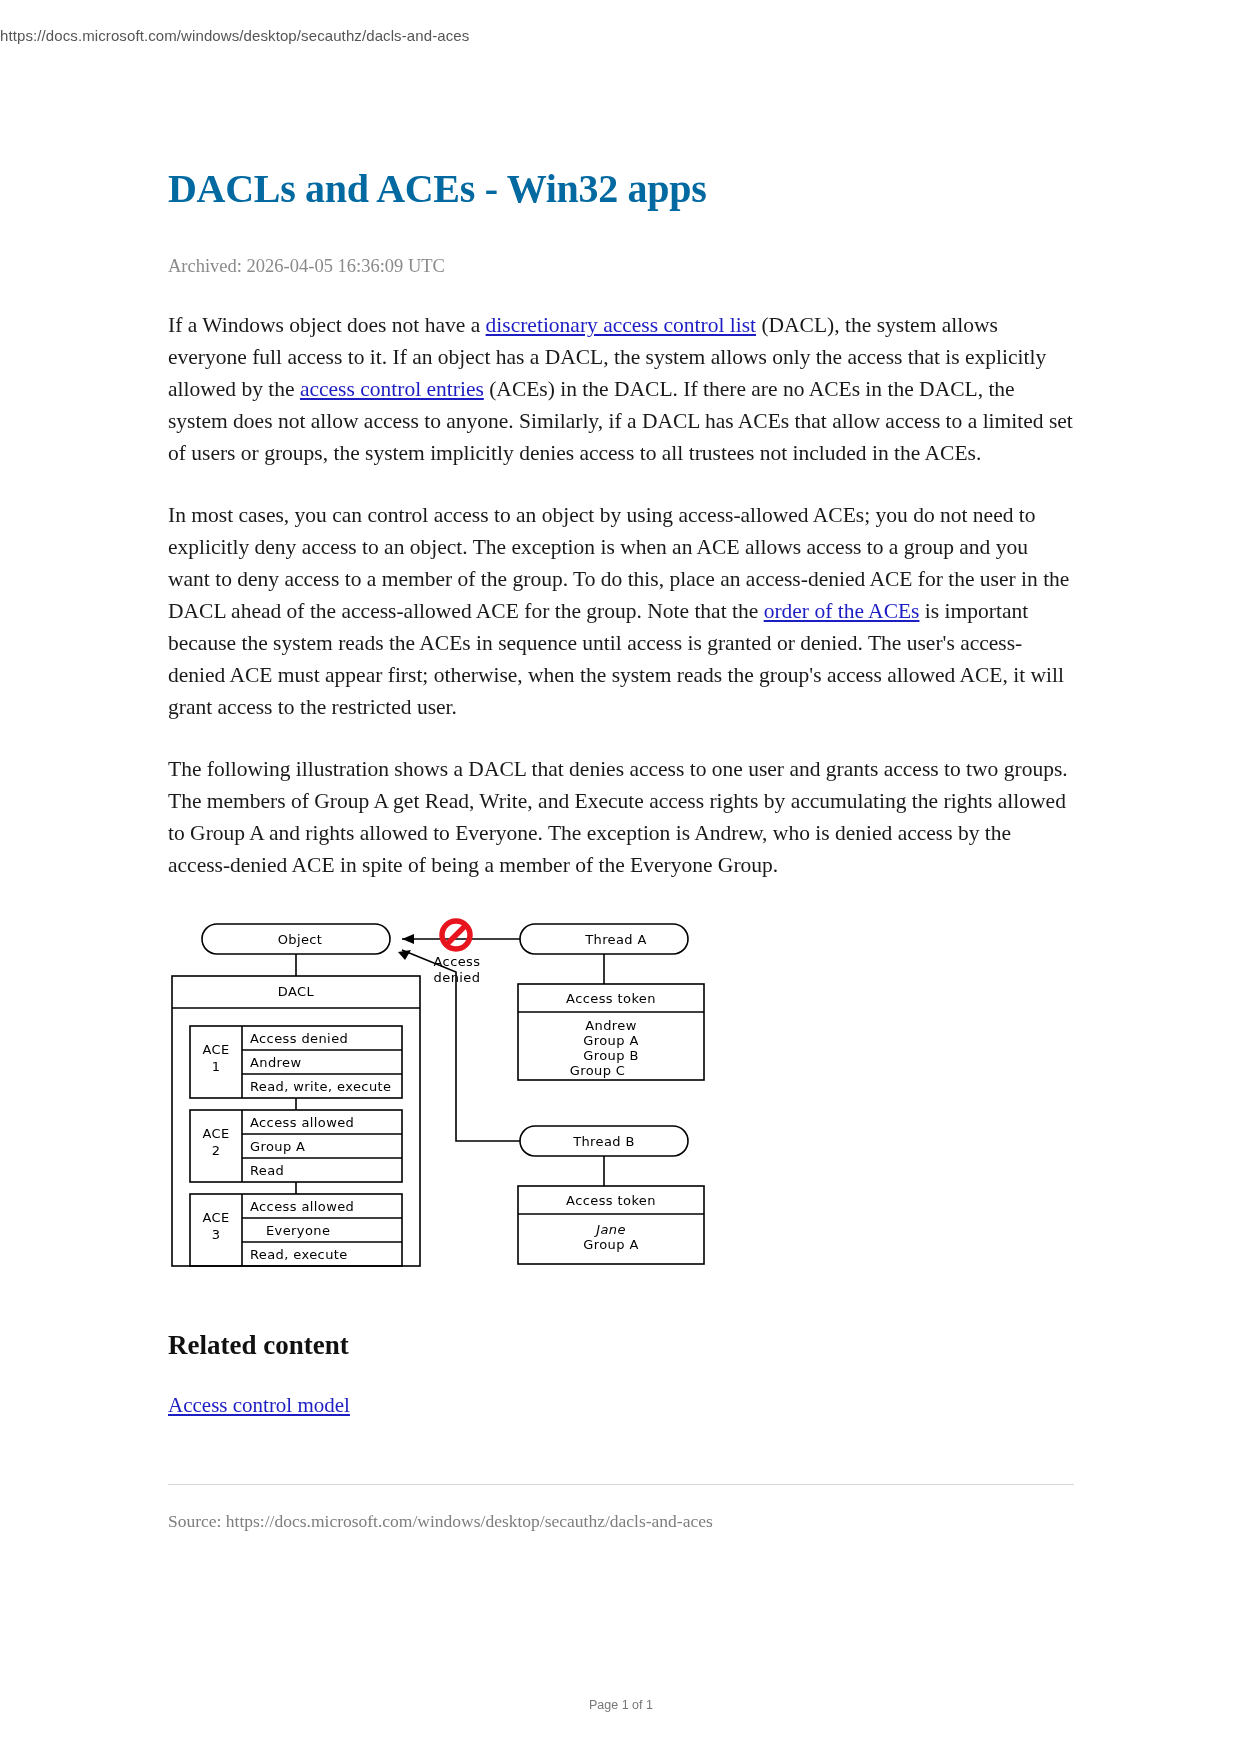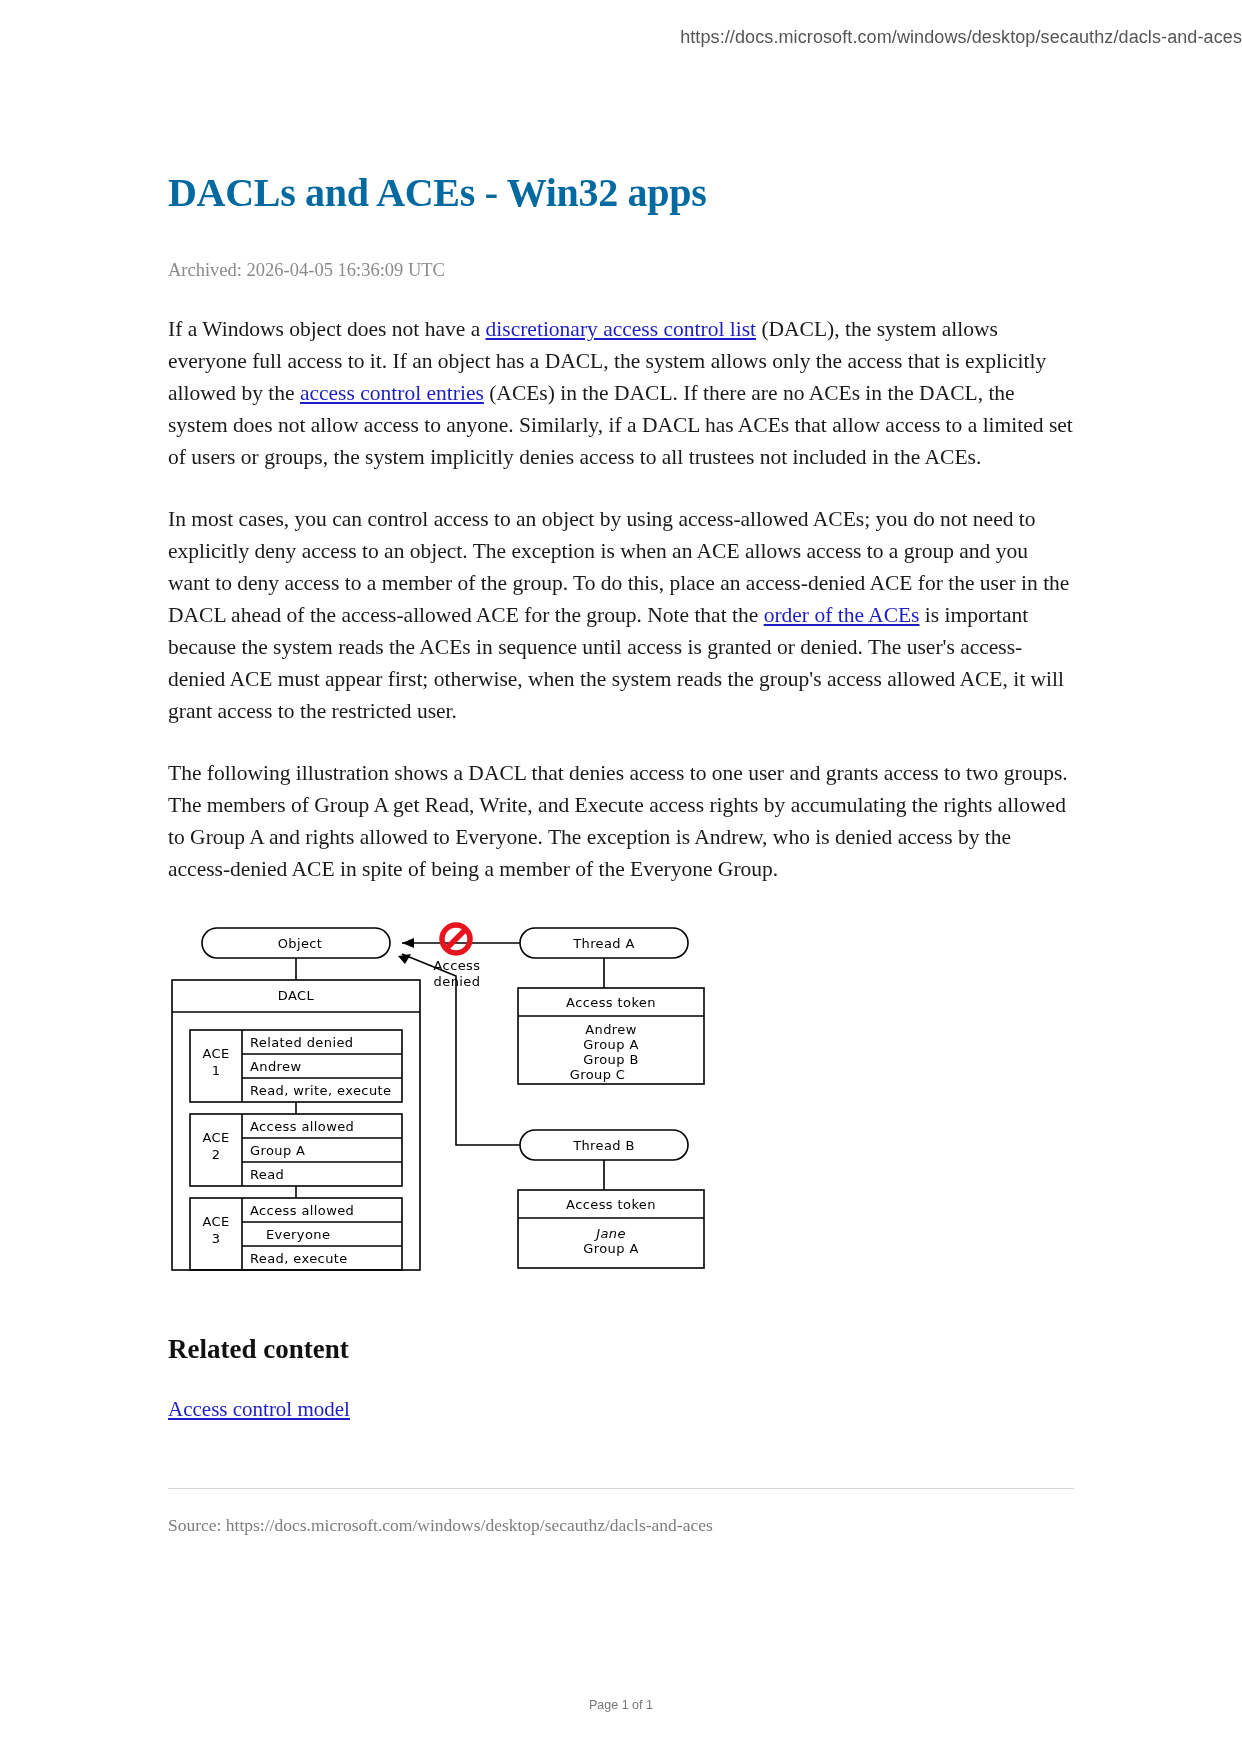--- a/index.html
+++ b/index.html
@@ -15,23 +15,23 @@
     color: #1a1a1a;
     -webkit-font-smoothing: antialiased;
   }
   .page {
     width: 1242px;
     min-height: 1756px;
     position: relative;
     padding: 0;
   }
   .url-header {
-    text-align: right;
+    text-align: left;
     font-family: "Liberation Sans", sans-serif;
-    font-size: 18px;
+    font-size: 15px;
     color: #555555;
     padding-top: 27px;
     letter-spacing: 0.1px;
   }
   .content {
     margin: 0 auto;
     width: 906px;
     padding-top: 122px;
   }
   h1.doc-title {
@@ -201,37 +201,37 @@
       </svg>
 
       <div class="node-text centered-text" style="left:32px; top:20px; width:196px;">Object</div>
       <div class="node-text centered-text" style="left:2px; top:72px; width:248px;">DACL</div>
 
       <div class="node-text centered-text" style="left:250px; top:42px; width:74px;">Access</div>
       <div class="node-text centered-text" style="left:250px; top:58px; width:74px;">denied</div>
 
       <div class="node-text centered-text" style="left:20px; top:130px; width:52px;">ACE</div>
       <div class="node-text centered-text" style="left:20px; top:147px; width:52px;">1</div>
-      <div class="node-text" style="left:80px; top:119px;">Related denied</div>
+      <div class="node-text" style="left:80px; top:119px;">Access denied</div>
       <div class="node-text" style="left:80px; top:143px;">Andrew</div>
       <div class="node-text" style="left:80px; top:167px;">Read, write, execute</div>
 
       <div class="node-text centered-text" style="left:20px; top:214px; width:52px;">ACE</div>
       <div class="node-text centered-text" style="left:20px; top:231px; width:52px;">2</div>
       <div class="node-text" style="left:80px; top:203px;">Access allowed</div>
       <div class="node-text" style="left:80px; top:227px;">Group A</div>
       <div class="node-text" style="left:80px; top:251px;">Read</div>
 
       <div class="node-text centered-text" style="left:20px; top:298px; width:52px;">ACE</div>
       <div class="node-text centered-text" style="left:20px; top:315px; width:52px;">3</div>
       <div class="node-text" style="left:80px; top:287px;">Access allowed</div>
       <div class="node-text" style="left:96px; top:311px;text-align:center;">Everyone</div>
       <div class="node-text" style="left:80px; top:335px;">Read, execute</div>
 
-      <div class="node-text centered-text" style="left:350px; top:20px; width:168px;">Thread A</div>
+      <div class="node-text centered-text" style="left:362px; top:20px; width:168px;">Thread A</div>
       <div class="node-text centered-text" style="left:348px; top:79px; width:186px;">Access token</div>
       <div class="node-text centered-text" style="left:348px; top:106px; width:186px;">Andrew</div>
       <div class="node-text centered-text" style="left:348px; top:121px; width:186px;">Group A</div>
       <div class="node-text centered-text" style="left:348px; top:136px; width:186px;">Group B</div>
       <div class="node-text centered-text" style="left:348px; top:151px; width:159px;">Group C</div>
 
       <div class="node-text centered-text" style="left:350px; top:222px; width:168px;">Thread B</div>
       <div class="node-text centered-text" style="left:348px; top:281px; width:186px;">Access token</div>
       <div class="node-text centered-text" style="left:348px; top:310px; width:186px;font-style:italic;">Jane</div>
       <div class="node-text centered-text" style="left:348px; top:325px; width:186px;">Group A</div>

